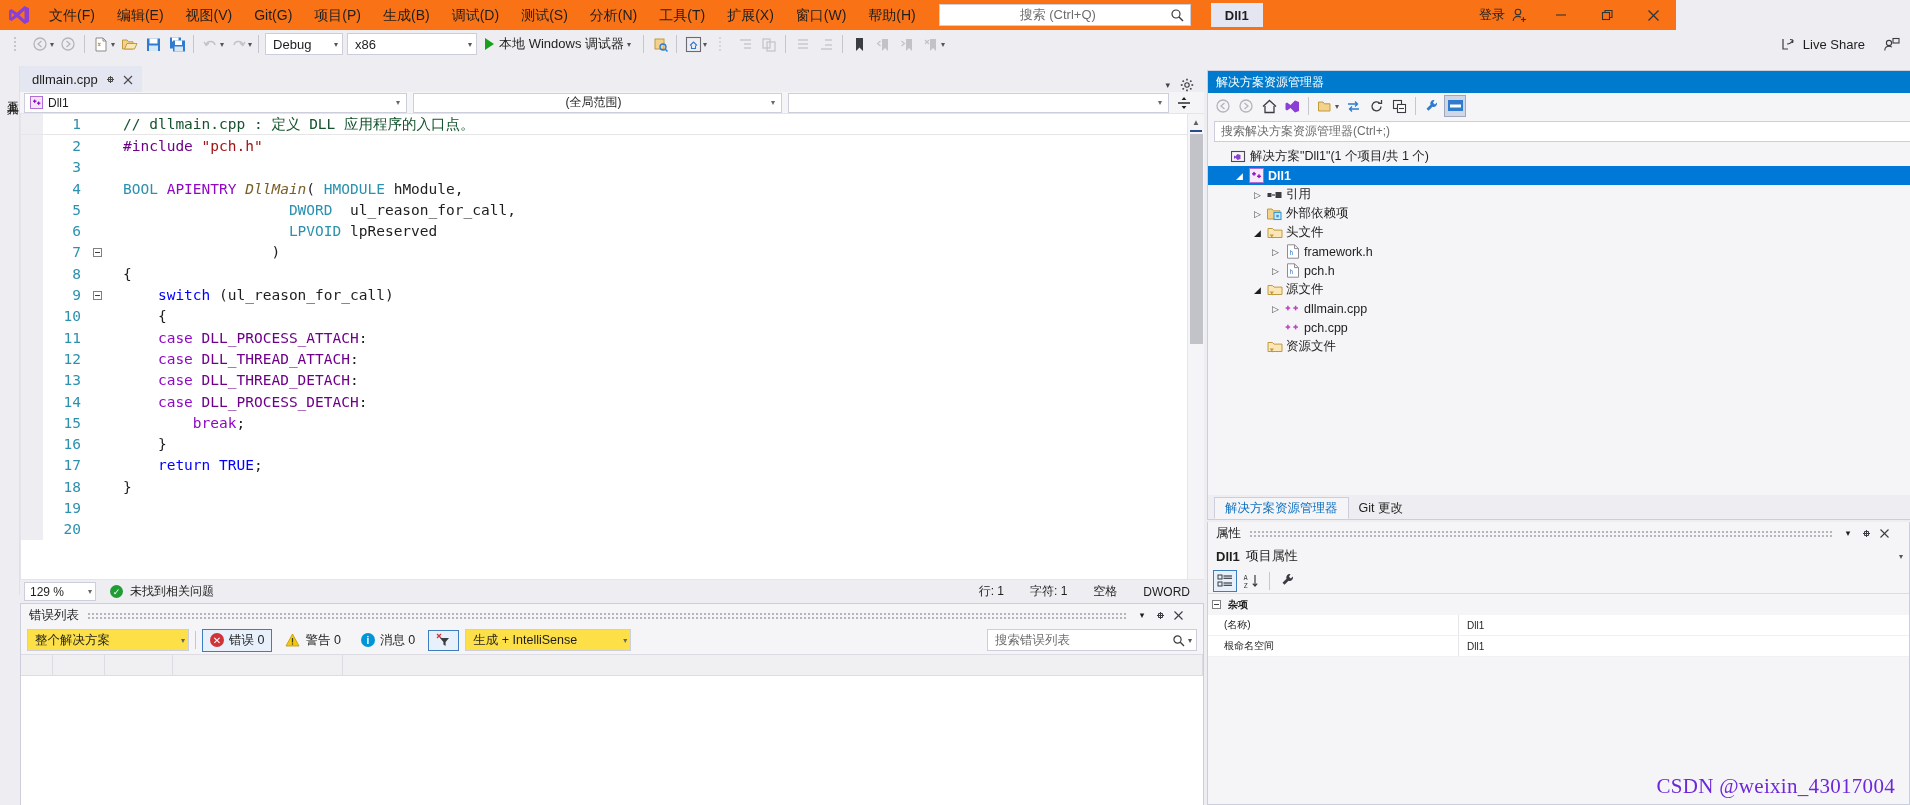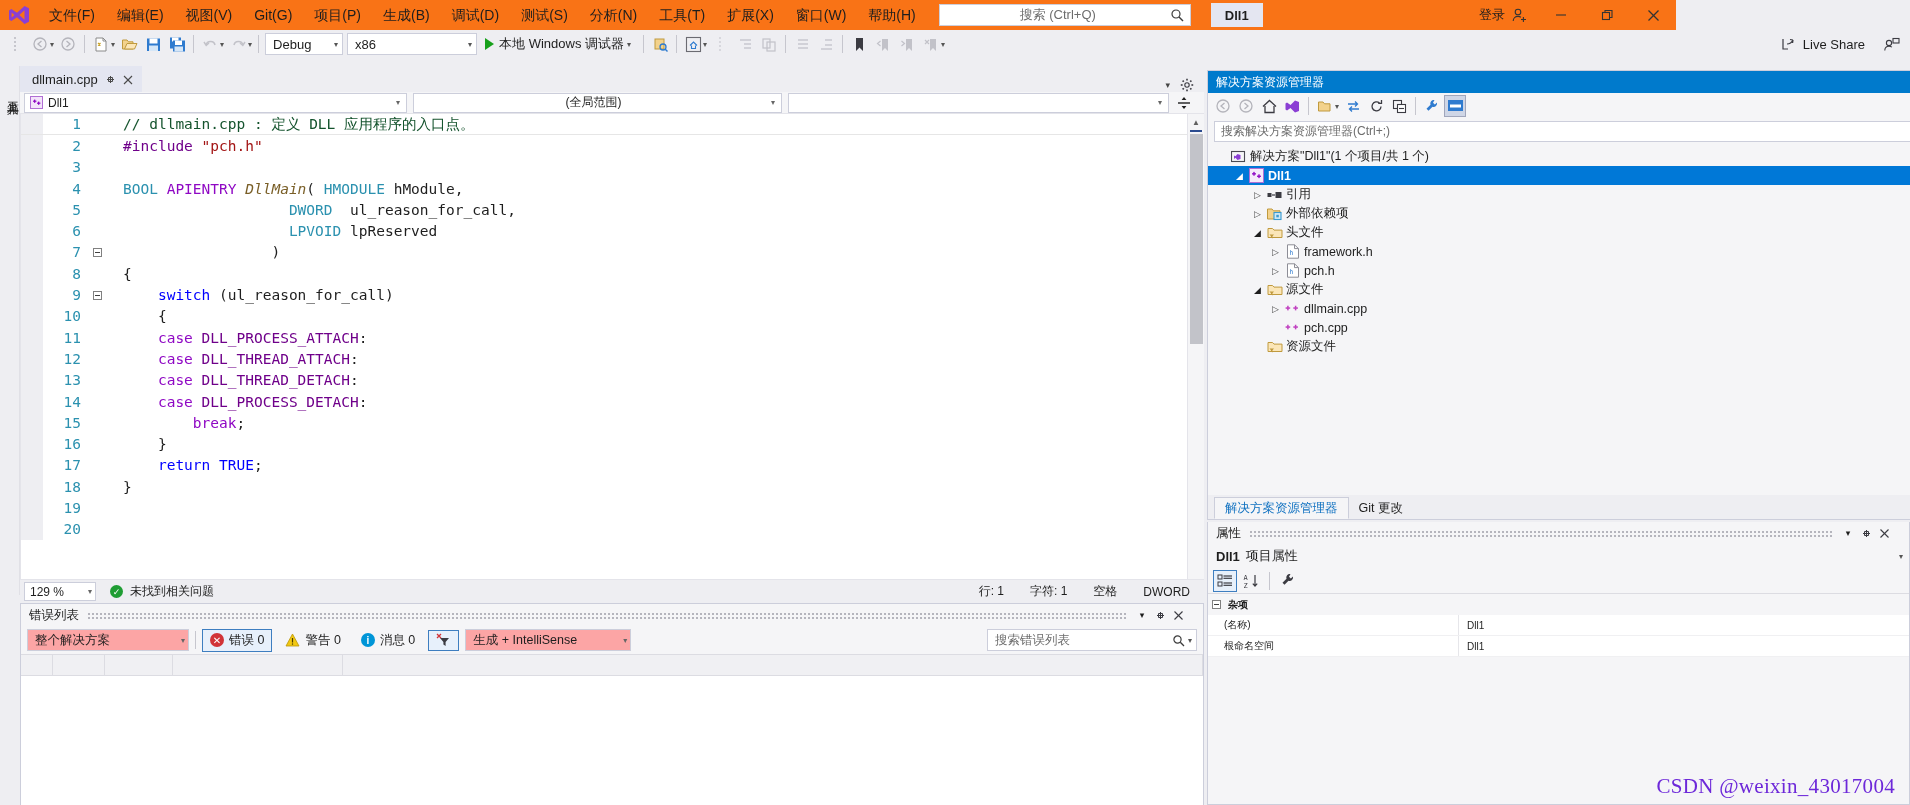--- a/index.html
+++ b/index.html
@@ -205,21 +205,21 @@
     letter-spacing: 0.3px; pointer-events: none; font-family: Liberation Serif, serif;
   }
 
   
   .err-panel {
     position: absolute; left: 20px; top: 603px; width: 1184px; height: 202px;
     background: #f5f5f7; border: 1px solid #cccedb; border-bottom: none;
   }
   .err-toolbar { height: 28px; display: flex; align-items: center; gap: 6px; padding: 0 6px; }
   .err-combo {
-    height: 22px; background: #fca5a5; border: 1px solid #cccedb; display: flex;
+    height: 22px; background: #fde047; border: 1px solid #cccedb; display: flex;
     align-items: center; padding: 0 3px 0 7px; font-size: 12.5px;
   }
   .err-combo .lbl { flex: 1; white-space: nowrap; }
   .err-combo .arr { font-size: 8px; color: #666; padding-left: 10px; }
   .err-chip { display: flex; align-items: center; gap: 5px; padding: 2px 7px; font-size: 12.5px; }
   .err-chip.on { border: 1px solid #3e7ec0; background: #e7f0fb; }
   .ico-err { width: 14px; height: 14px; border-radius: 50%; background: #d13438; color: #fff; font-size: 10px; display:flex; align-items:center; justify-content:center; font-weight:bold; }
   .ico-info { width: 14px; height: 14px; border-radius: 50%; background: #0095d7; color: #fff; font-size: 10px; display:flex; align-items:center; justify-content:center; font-weight:bold; }
   .err-search {
     margin-left: auto; width: 210px; height: 22px; background: #fff; border: 1px solid #cccedb;

